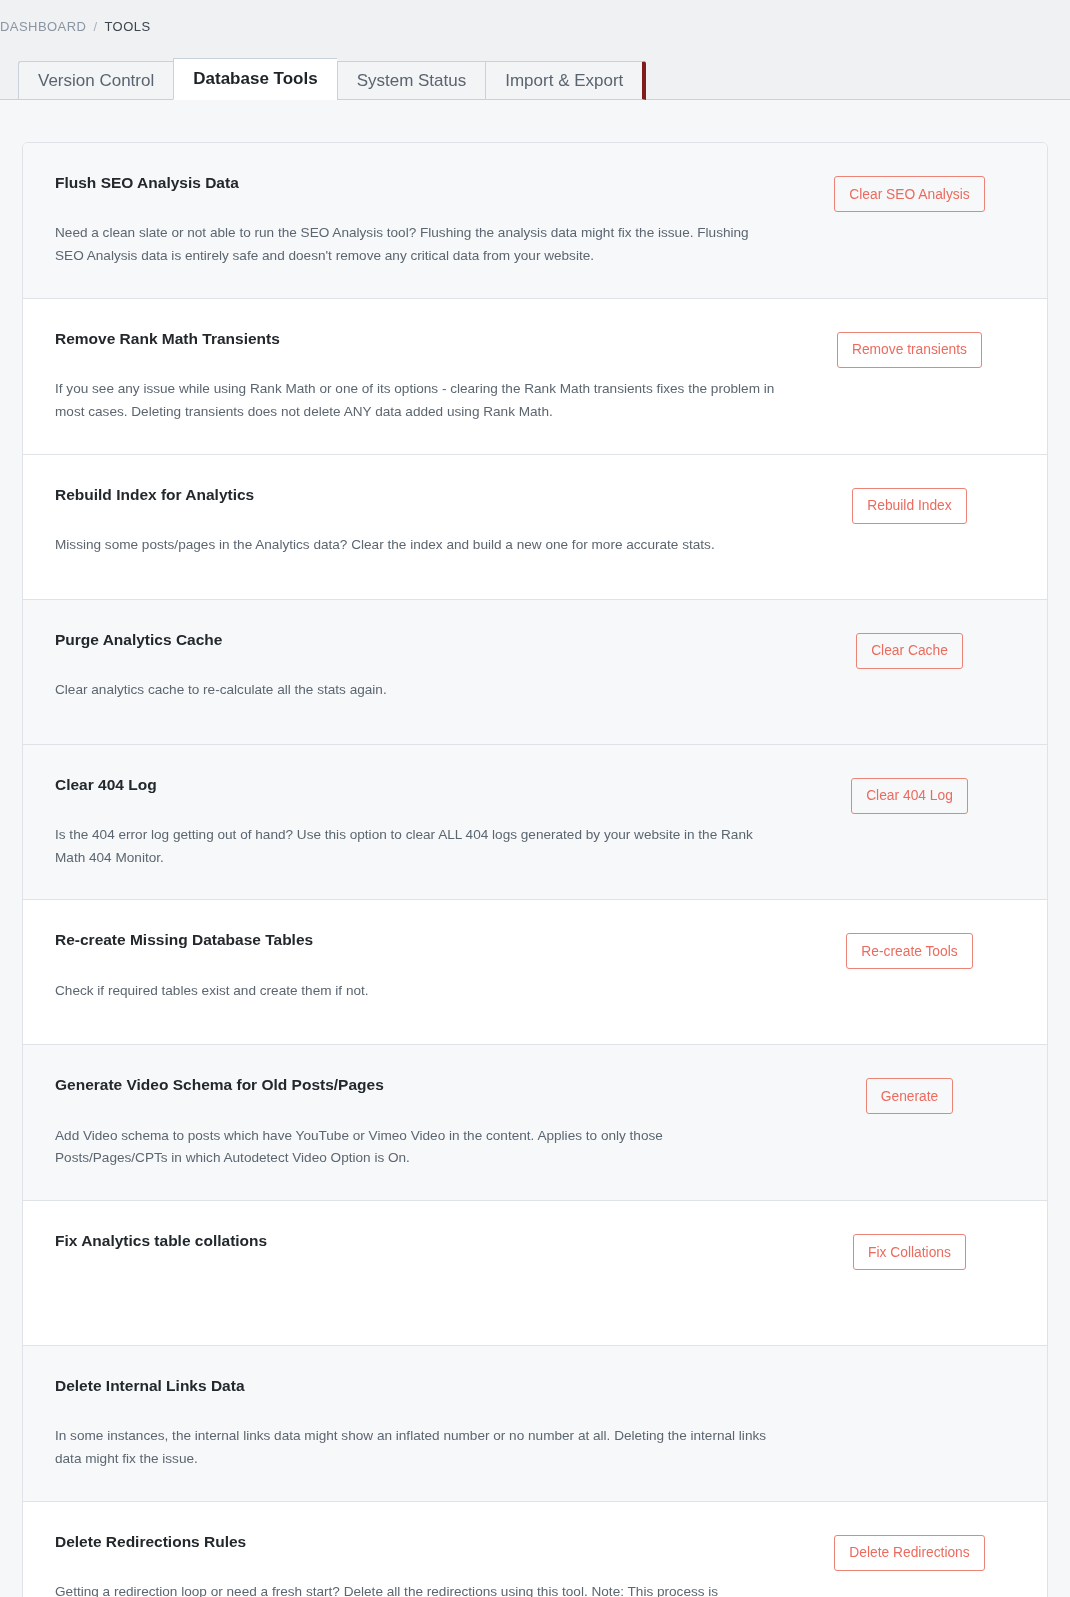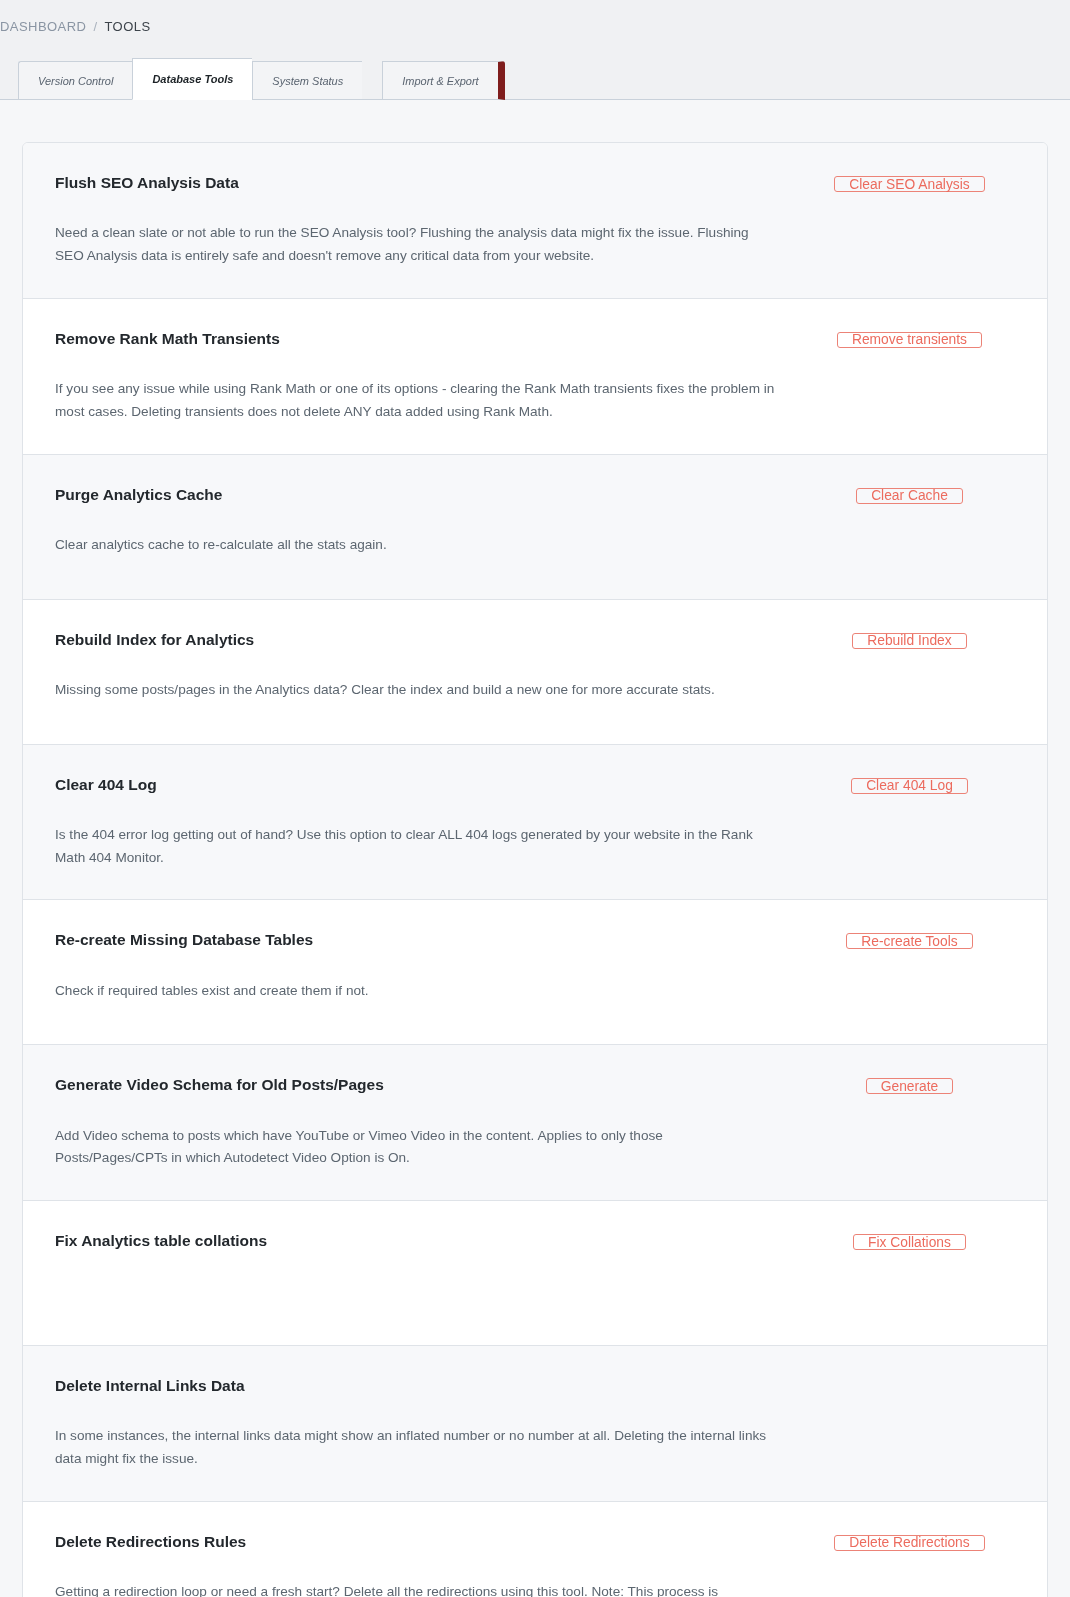--- a/index.html
+++ b/index.html
@@ -38,36 +38,34 @@
     bottom: -1px;
     display: flex;
     align-items: flex-end;
   }
   .tab {
     height: 39px;
     padding: 0 19px;
     display: flex;
     align-items: center;
     justify-content: center;
-    font-size: 11px;
+    font-size: 17px;
     color: #5a6470;
     background: #f3f4f6;
     border: 1px solid #c9d1da;
     border-right: none;
     cursor: pointer;
     white-space: nowrap;
-    font-style: italic;
   }
   .tab:first-child {
     border-top-left-radius: 3px;
   }
   .tab:last-child {
-    border-right: 7px solid #7f1d1d;
+    border-right: 4px solid #7f1d1d;
     border-top-right-radius: 3px;
-    margin-left: 20px;
   }
   .tab.active {
     background: #ffffff;
     color: #1d2327;
     font-weight: bold;
     border-bottom-color: #ffffff;
     height: 42px;
     position: relative;
     z-index: 2;
   }
@@ -121,21 +119,21 @@
     flex: 0 0 215px;
     display: flex;
     justify-content: center;
     padding-top: 3px;
   }
 
   .tool-button {
     display: inline-flex;
     align-items: center;
     justify-content: center;
-    height: 16px;
+    height: 36px;
     padding: 0 14px;
     font-size: 13.8px;
     font-family: "Liberation Sans", sans-serif;
     color: #ec6b5e;
     background: transparent;
     border: 1px solid #ec8377;
     border-radius: 3px;
     cursor: pointer;
     white-space: nowrap;
   }
@@ -176,40 +174,40 @@
     <div class="tool-row">
       <div class="tool-text">
         <div class="tool-title">Remove Rank Math Transients</div>
         <div class="tool-desc">If you see any issue while using Rank Math or one of its options - clearing the Rank Math transients fixes the problem in most cases. Deleting transients does not delete ANY data added using Rank Math.</div>
       </div>
       <div class="tool-action">
         <button class="tool-button">Remove transients</button>
       </div>
     </div>
 
+    <div class="tool-row">
+      <div class="tool-text">
+        <div class="tool-title">Rebuild Index for Analytics</div>
+        <div class="tool-desc">Missing some posts/pages in the Analytics data? Clear the index and build a new one for more accurate stats.</div>
+      </div>
+      <div class="tool-action">
+        <button class="tool-button">Rebuild Index</button>
+      </div>
+    </div>
+
     <div class="tool-row alt">
       <div class="tool-text">
         <div class="tool-title">Purge Analytics Cache</div>
         <div class="tool-desc">Clear analytics cache to re-calculate all the stats again.</div>
       </div>
       <div class="tool-action">
         <button class="tool-button">Clear Cache</button>
       </div>
     </div>
 
-    <div class="tool-row">
-      <div class="tool-text">
-        <div class="tool-title">Rebuild Index for Analytics</div>
-        <div class="tool-desc">Missing some posts/pages in the Analytics data? Clear the index and build a new one for more accurate stats.</div>
-      </div>
-      <div class="tool-action">
-        <button class="tool-button">Rebuild Index</button>
-      </div>
-    </div>
-
     <div class="tool-row alt">
       <div class="tool-text">
         <div class="tool-title">Clear 404 Log</div>
         <div class="tool-desc">Is the 404 error log getting out of hand? Use this option to clear ALL 404 logs generated by your website in the Rank Math 404 Monitor.</div>
       </div>
       <div class="tool-action">
         <button class="tool-button">Clear 404 Log</button>
       </div>
     </div>
 

